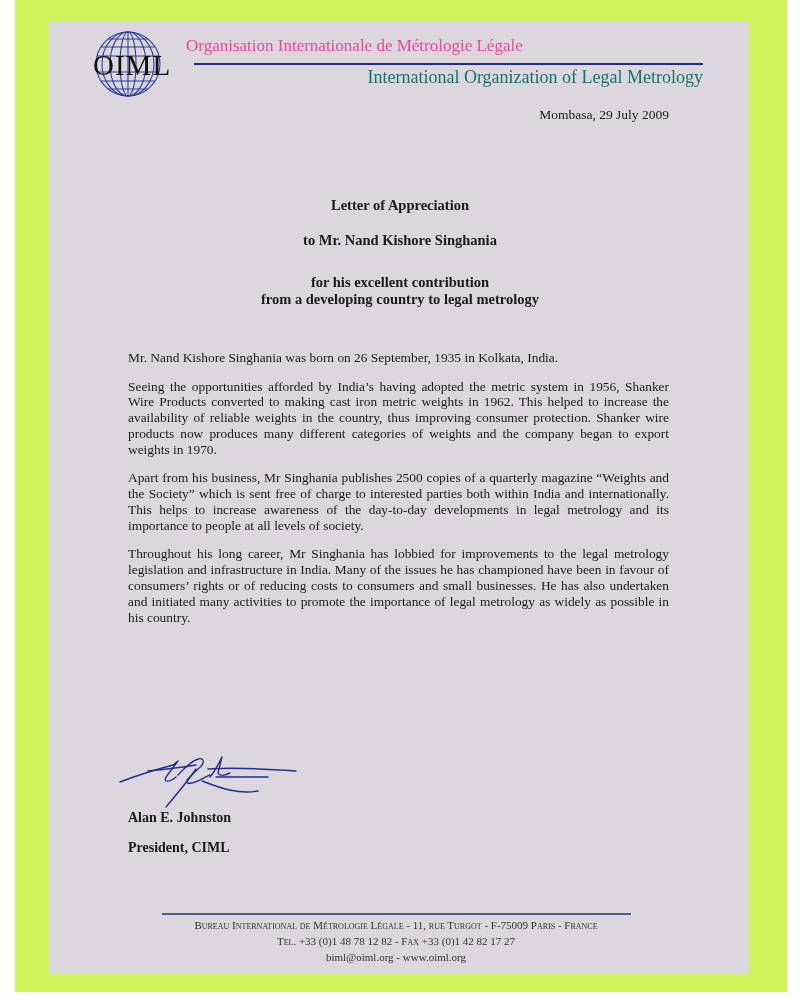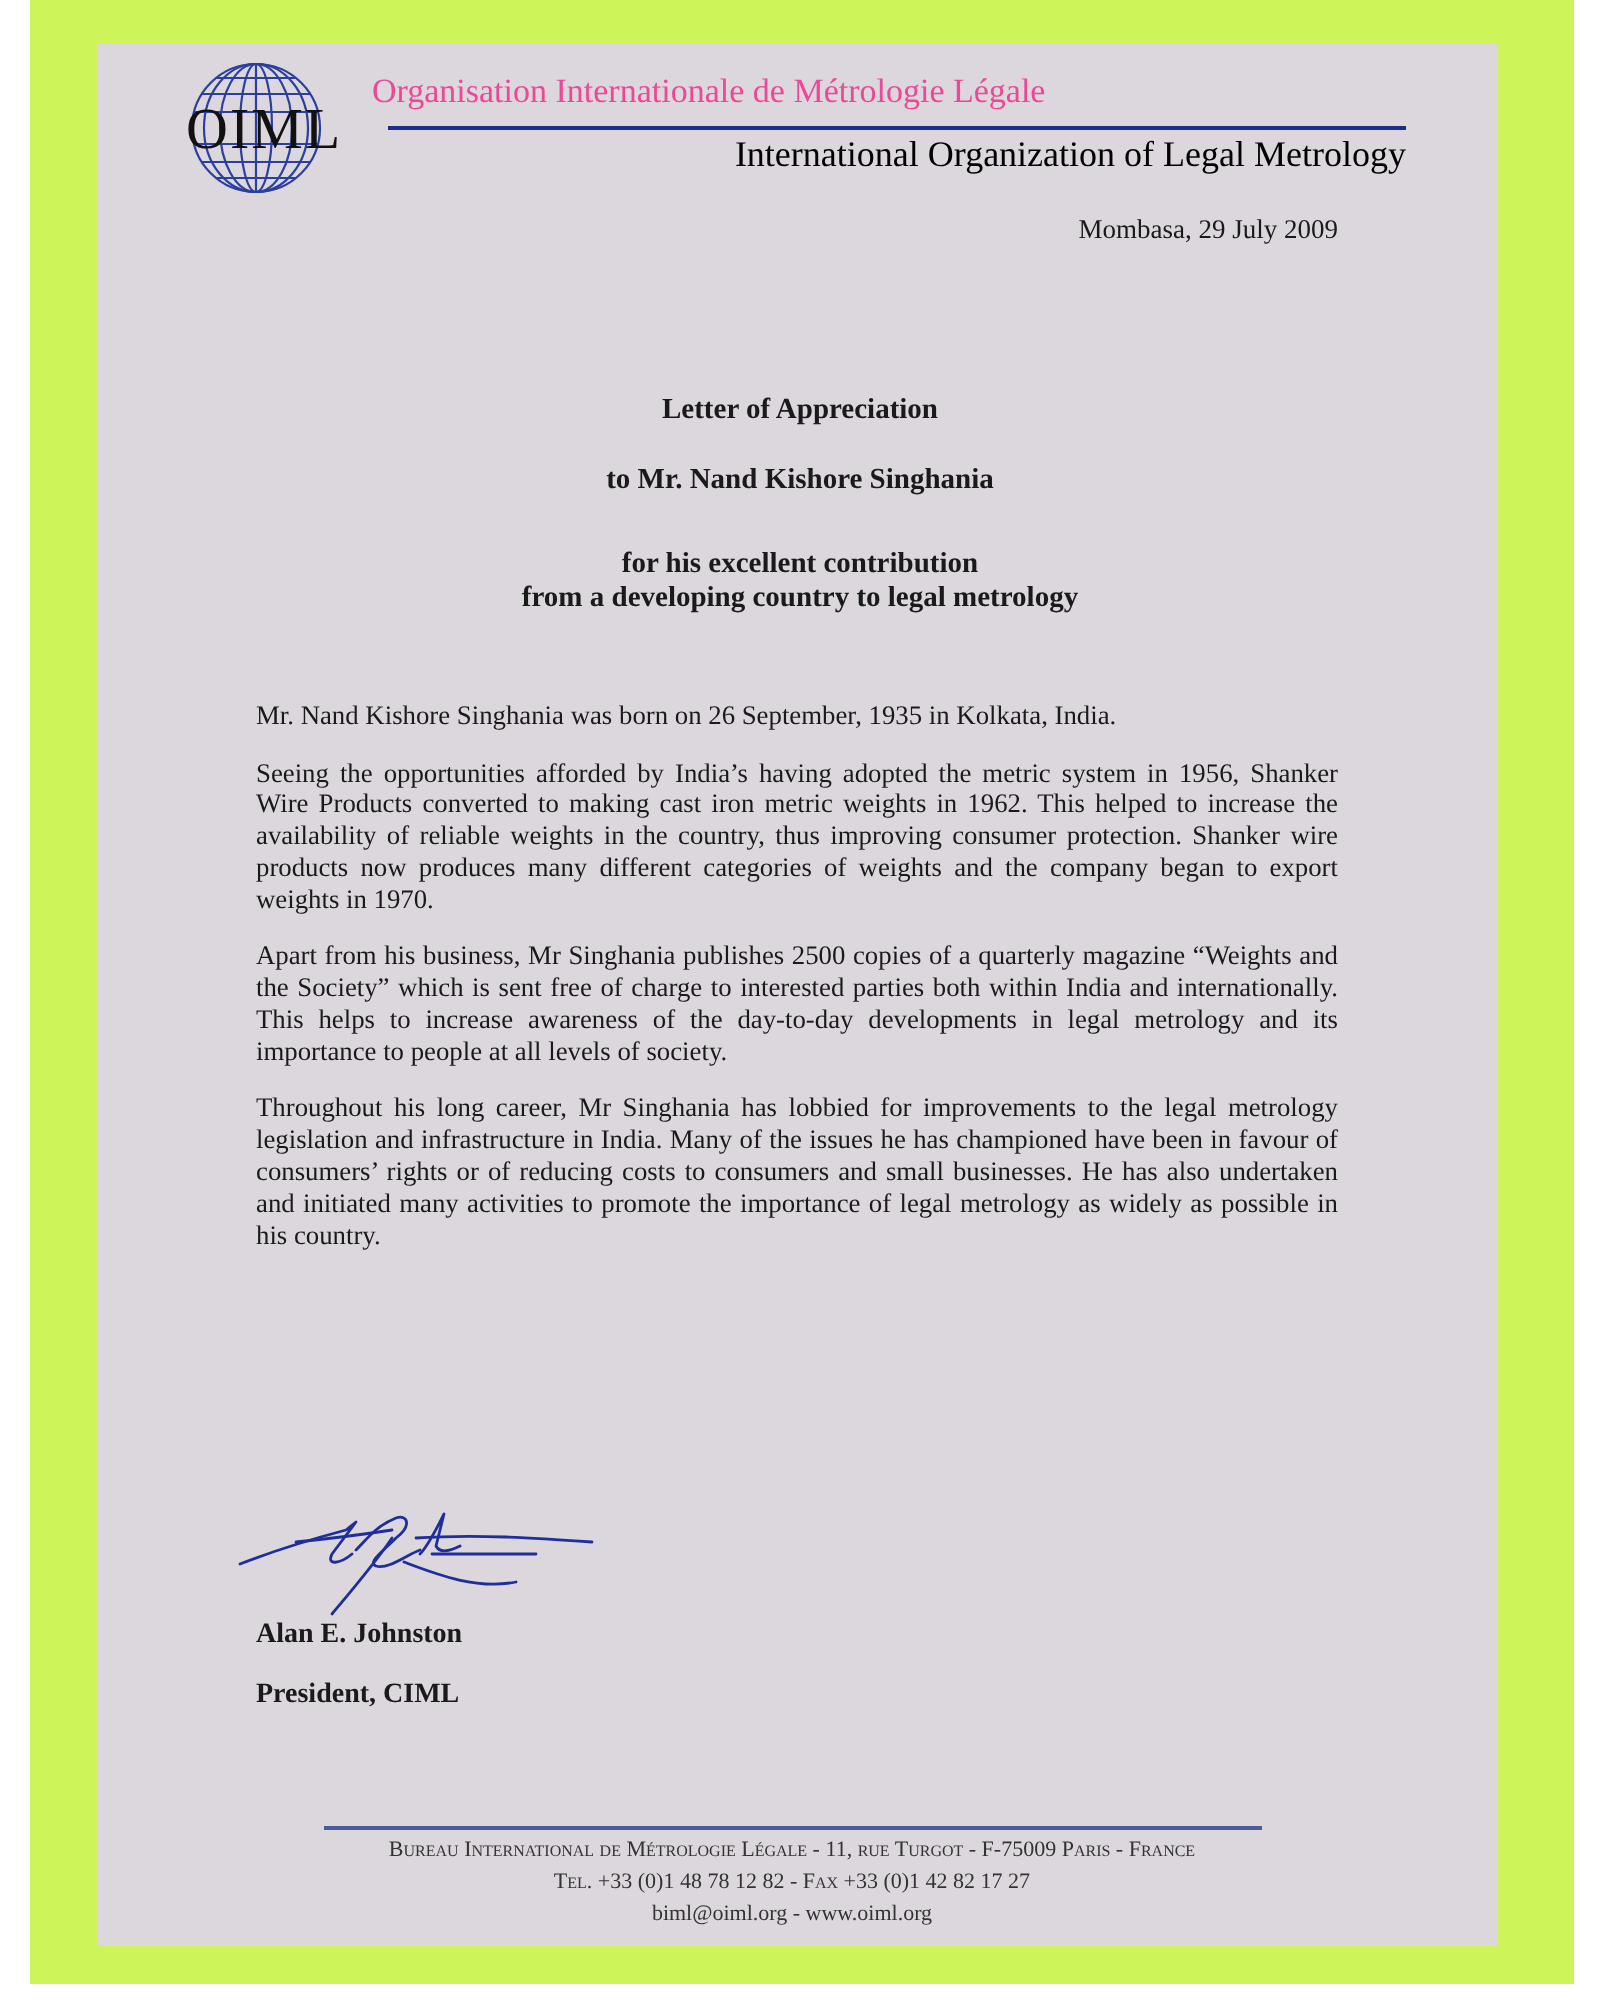--- a/index.html
+++ b/index.html
@@ -27,21 +27,21 @@
     color: #111; font-weight: normal;
   }
   .org-fr {
     position: absolute; left: 186px; top: 36px; font-size: 17px; color: #ec4899;
     white-space: nowrap;
   }
   .head-rule {
     position: absolute; left: 194px; top: 63px; width: 509px; height: 2px; background: #1d2c86;
   }
   .org-en {
-    position: absolute; right: 97px; top: 67px; font-size: 18px; color: #000000; white-space: nowrap;
+    position: absolute; right: 97px; top: 67px; font-size: 18px; color: #0f766e; white-space: nowrap;
   }
   .date {
     position: absolute; right: 131px; top: 107px; font-size: 13.5px; white-space: nowrap;
   }
 
   
   .title { position: absolute; left: 0; width: 800px; text-align: center; font-weight: bold; font-size: 14.5px; }
 
   
   .body {

